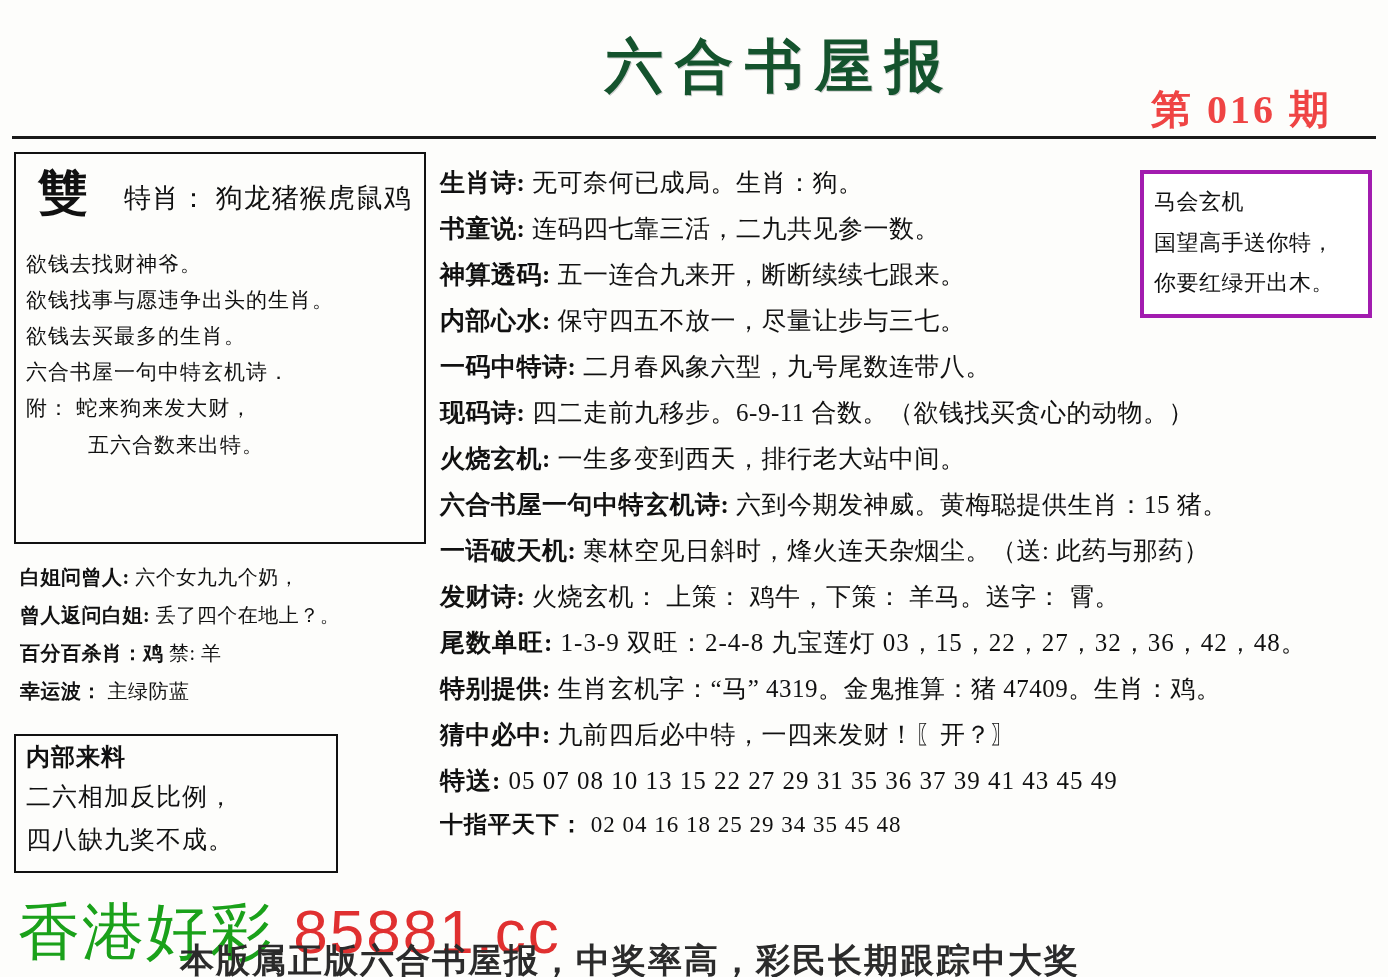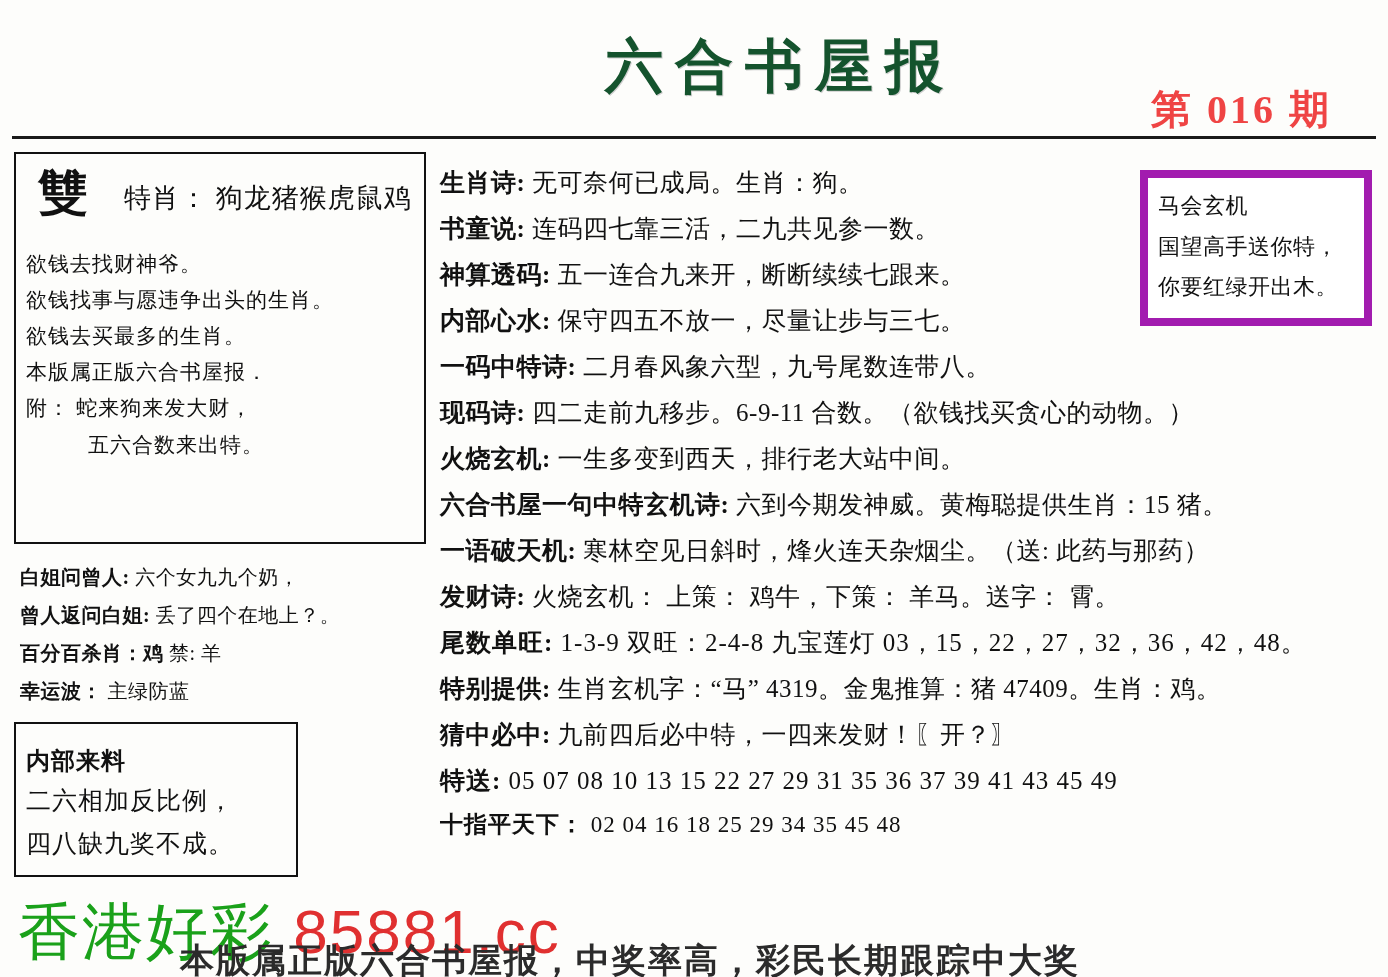--- a/index.html
+++ b/index.html
@@ -113,23 +113,23 @@
     font-size: 20px;
     line-height: 1.9;
     letter-spacing: 0.5px;
     white-space: nowrap;
   }
   .left-sub .lbl {
     font-weight: bold;
   }
 
   .inner-box {
-    margin-top: 8px;
-    width: 284px;
-    padding: 18px 10px 10px 10px;
+    margin-top: 20px;
+    width: 324px;
+    padding: 2px 10px 10px 10px;
   }
   .inner-box .ib-title {
     font-size: 24px;
     font-weight: bold;
     letter-spacing: 1px;
     line-height: 1.6;
   }
   .inner-box .ib-line {
     font-size: 25px;
     line-height: 1.7;
@@ -159,21 +159,21 @@
   .r-line.nums {
     letter-spacing: 1px;
   }
 
   
   .corner-box {
     position: absolute;
     right: 16px;
     top: 170px;
     width: 232px;
-    border: 8px solid #a21caf;
+    border: 4px solid #a21caf;
     padding: 8px 8px 10px 10px;
     box-sizing: border-box;
     background: #fff;
   }
   .corner-box div {
     font-size: 22px;
     line-height: 1.85;
     letter-spacing: 0.5px;
     white-space: nowrap;
   }
@@ -219,21 +219,21 @@
 
   <div class="left-col">
 
     <div class="box left-main">
       <div class="big-char">雙</div>
       <div class="tx-line">特肖： 狗龙猪猴虎鼠鸡</div>
       <div class="left-lines">
         <div>欲钱去找财神爷。</div>
         <div>欲钱找事与愿违争出头的生肖。</div>
         <div>欲钱去买最多的生肖。</div>
-        <div>本版属正版六合书屋报．</div>
+        <div>六合书屋一句中特玄机诗．</div>
         <div>附： 蛇来狗来发大财，</div>
         <div class="indent">五六合数来出特。</div>
       </div>
     </div>
 
     <div class="left-sub">
       <div>
         <span class="lbl">白姐问曾人:</span>
         <span>六个女九九个奶，</span>
       </div>

